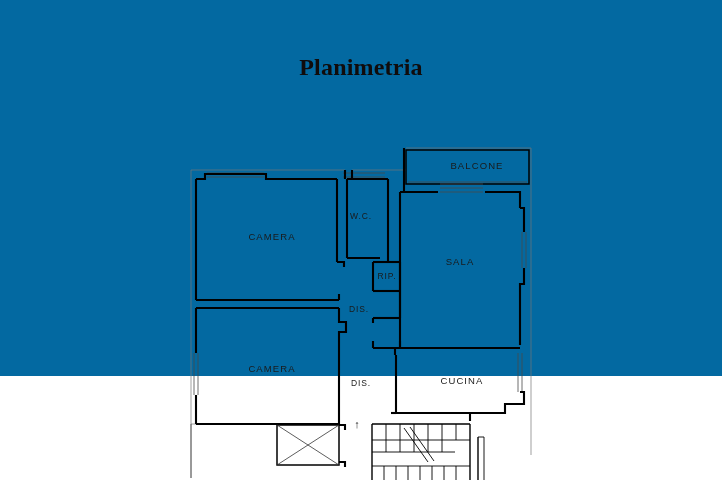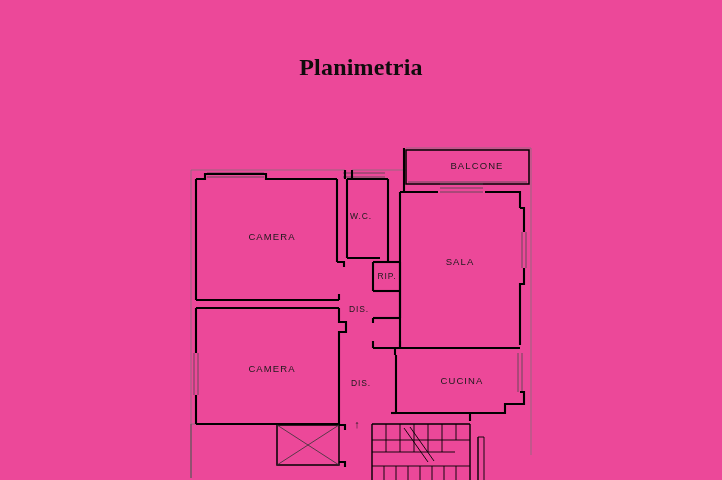--- a/index.html
+++ b/index.html
@@ -11,22 +11,22 @@
     width: 722px;
     height: 480px;
     position: relative;
     overflow: hidden;
     font-family: "Liberation Sans", sans-serif;
   }
   #page-root {
     position: absolute;
     left: 0; top: 0;
     width: 722px;
-    height: 480px;
-    background: #ec4899;
+    height: 376px;
+    background: #0369a1;
   }
   #plan-title {
     position: absolute;
     left: 0;
     top: 54px;
     width: 722px;
     text-align: center;
     font-family: "Liberation Serif", "DejaVu Serif", serif;
     font-weight: bold;
     font-size: 24px;

